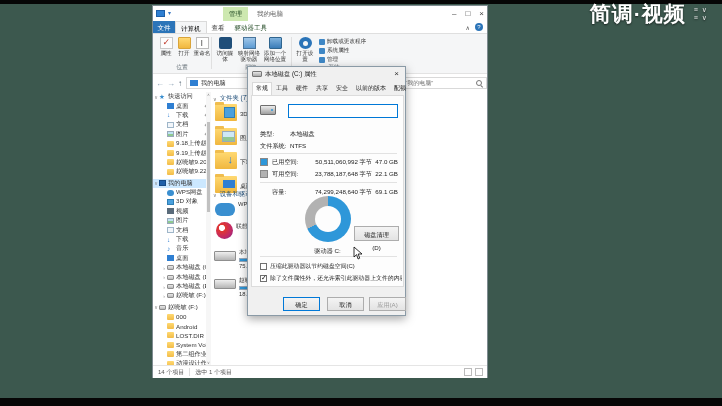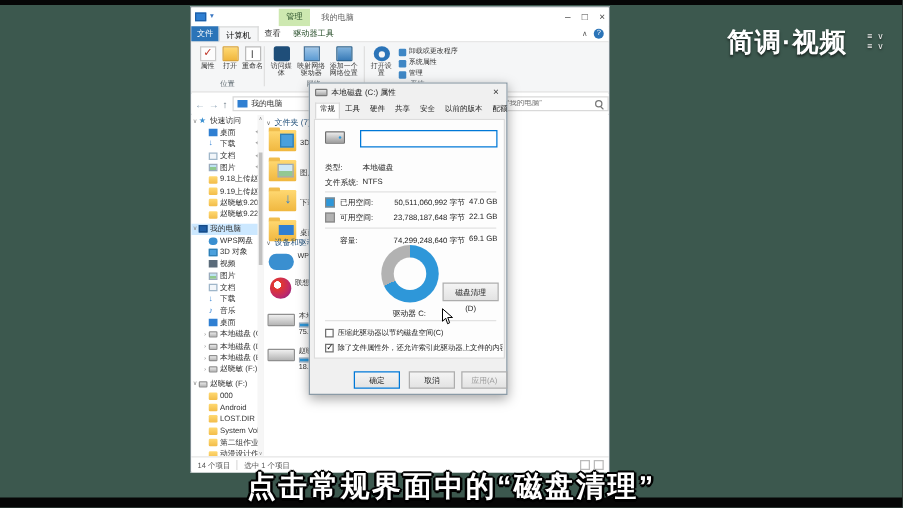--- a/index.html
+++ b/index.html
@@ -3,22 +3,22 @@
 <meta charset="utf-8">
 <style>
   html,body{margin:0;padding:0;background:#222;}
   *{box-sizing:border-box;font-family:"Liberation Sans","DejaVu Sans",sans-serif;}
   .stage{position:relative;width:722px;height:406px;background:#3c584e;overflow:hidden;margin:0 auto;}
   .bar-black{position:absolute;left:0;width:722px;background:#060606;}
   .bar-top{top:0;height:4px;}
   .bar-bottom{top:398px;height:8px;}
 
   
-  .logo{position:absolute;top:20px;right:14px;color:#fff;font-size:21px;font-weight:bold;letter-spacing:1px;
-        text-shadow:0 1px 2px rgba(0,0,0,.6);display:flex;align-items:center;gap:16px;}
+  .logo{position:absolute;top:0;right:14px;color:#fff;font-size:21px;font-weight:bold;letter-spacing:1px;
+        text-shadow:0 1px 2px rgba(0,0,0,.6);display:flex;align-items:center;gap:8px;}
   .logo-marks{display:flex;flex-direction:column;font-size:7px;line-height:8px;color:#e8e8e8;font-weight:normal;}
   .subtitle{position:absolute;left:0;top:374px;width:722px;text-align:center;color:#fff;
         font-size:23px;font-weight:bold;letter-spacing:2px;z-index:60;
         text-shadow:-2px 0 #000,2px 0 #000,0 -2px #000,0 2px #000,-1px -1px #000,1px 1px #000,-1px 1px #000,1px -1px #000;}
 
   
   .win{position:absolute;left:152px;top:5px;width:336px;height:373px;background:#fff;border:1px solid #7e8b90;z-index:5;}
   .titlebar{position:absolute;left:0;top:0;width:100%;height:15px;background:#fff;}
   .qat{position:absolute;left:3px;top:3px;display:flex;gap:3px;align-items:center;}
   .qat .pc{width:9px;height:7px;background:#2f7fd2;border:1px solid #1d5fa8;}
@@ -566,14 +566,13 @@
       <button class="btn dbtn apply">应用(A)</button>
     </div>
   </div>
 
   <div class="cursor">
     <svg width="10" height="14" viewBox="0 0 10 14">
         <path d="M1 1 L1 11 L3.6 8.6 L5.1 13 L6.7 12.2 L5.2 8 L9 8 Z" fill="#fff" stroke="#000" stroke-width="0.8"></path>
       </svg>
   </div>
 
-  <div class="subtitle">点击常规界面中的“磁盘清理”</div>
 </div>
 
 </body></html>

